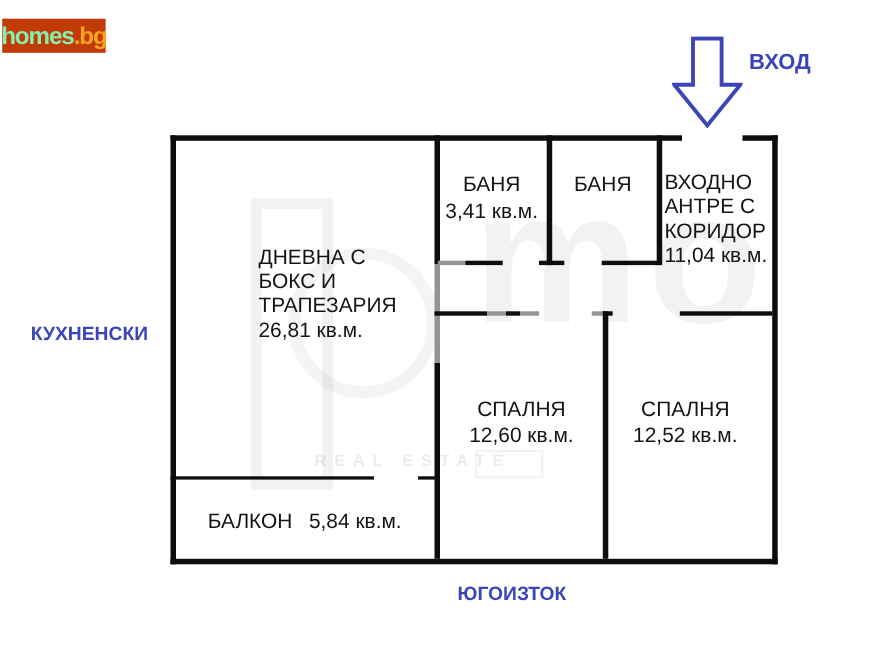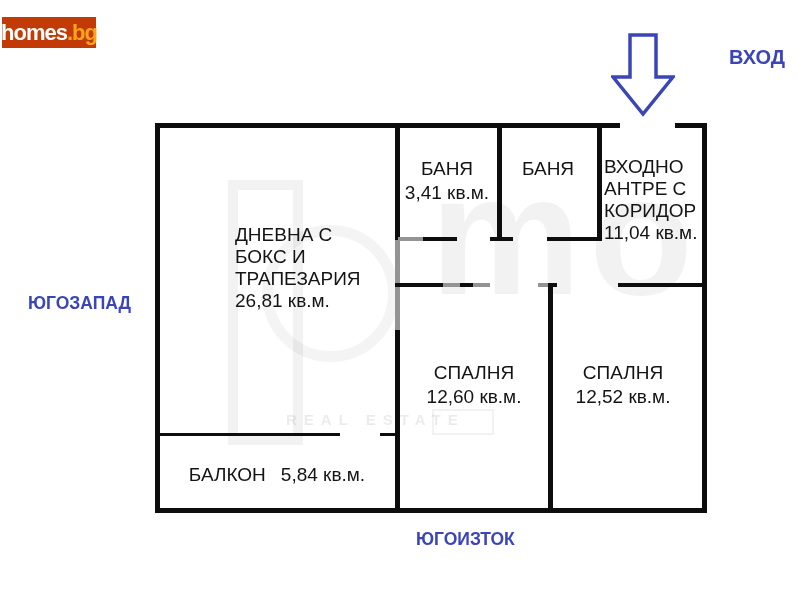--- a/index.html
+++ b/index.html
@@ -1,25 +1,25 @@
 <!DOCTYPE html>
 <html style="--accent-blue: #3a45b8; --wall-color: #0d0d0d; --door-gray: #949494; --logo-bg: #c23a05; --logo-suffix: #f8a51b;"><head>
 <meta charset="utf-8">
 <style>
   html,body{margin:0;padding:0;background:#fff;}
   .canvas{position:relative;width:799px;height:600px;background:#fff;overflow:hidden;
           font-family:"Liberation Sans",sans-serif;}
   
   .logo{position:absolute;left:2px;top:17px;width:94px;height:31px;background:var(--logo-bg,#c23a05);
         display:flex;align-items:center;justify-content:center;}
-  .logo-main{color:#ffffff;font-weight:bold;font-size:22px;letter-spacing:-1px;line-height:1;}
+  .logo-main{color:#86efac;font-weight:bold;font-size:22px;letter-spacing:-1px;line-height:1;}
   .logo-suffix{color:var(--logo-suffix,#f8a51b);font-weight:bold;font-size:22px;letter-spacing:-1px;line-height:1;}
   
   .blue{position:absolute;color:var(--accent-blue,#3a45b8);font-weight:bold;white-space:nowrap;}
-  .vhod{left:681px;top:46px;font-size:20px;margin-left:48px;}
+  .vhod{left:681px;top:46px;font-size:20px;}
   .sw{left:28px;top:293px;font-size:17.5px;}
   .se{left:416px;top:529px;font-size:17.5px;}
   .arrow{position:absolute;left:611px;top:33px;width:64px;height:84px;}
   
   .wall{position:absolute;background:var(--wall-color,#0d0d0d);}
   .door{position:absolute;background:var(--door-gray,#949494);}
   
   .room-label{position:absolute;color:#141414;font-weight:normal;font-size:19px;}
   .center{text-align:center;}
   .lh22 div{line-height:22px;white-space:nowrap;}
@@ -47,21 +47,21 @@
 
   <div class="logo">
     <span class="logo-main">homes</span>
       <span class="logo-suffix">.bg</span>
   </div>
 
   <svg class="arrow" viewBox="0 0 64 84">
     <path d="M19 2 L45 2 L45 44 L62 44 L32 81 L2 44 L19 44 Z" fill="#ffffff" stroke="#3a45b8" stroke-width="3.5" stroke-linejoin="miter"></path>
   </svg>
   <div class="blue vhod">ВХОД</div>
-  <div class="blue sw">ЮГОЗАПАД</div>
+  <div class="blue sw">КУХНЕНСКИ</div>
   <div class="blue se">ЮГОИЗТОК</div>
 
   <div class="wm wm-rect"></div>
   <div class="wm wm-circle"></div>
   <div class="wm wm-glyphs">mo</div>
   <div class="wm wm-text">REAL ESTATE</div>
   <div class="wm wm-box"></div>
 
   <div class="wall" style="left:155px;top:123px;width:465px;height:5px;"></div>
   <div class="wall" style="left:675px;top:123px;width:32px;height:5px;"></div>

